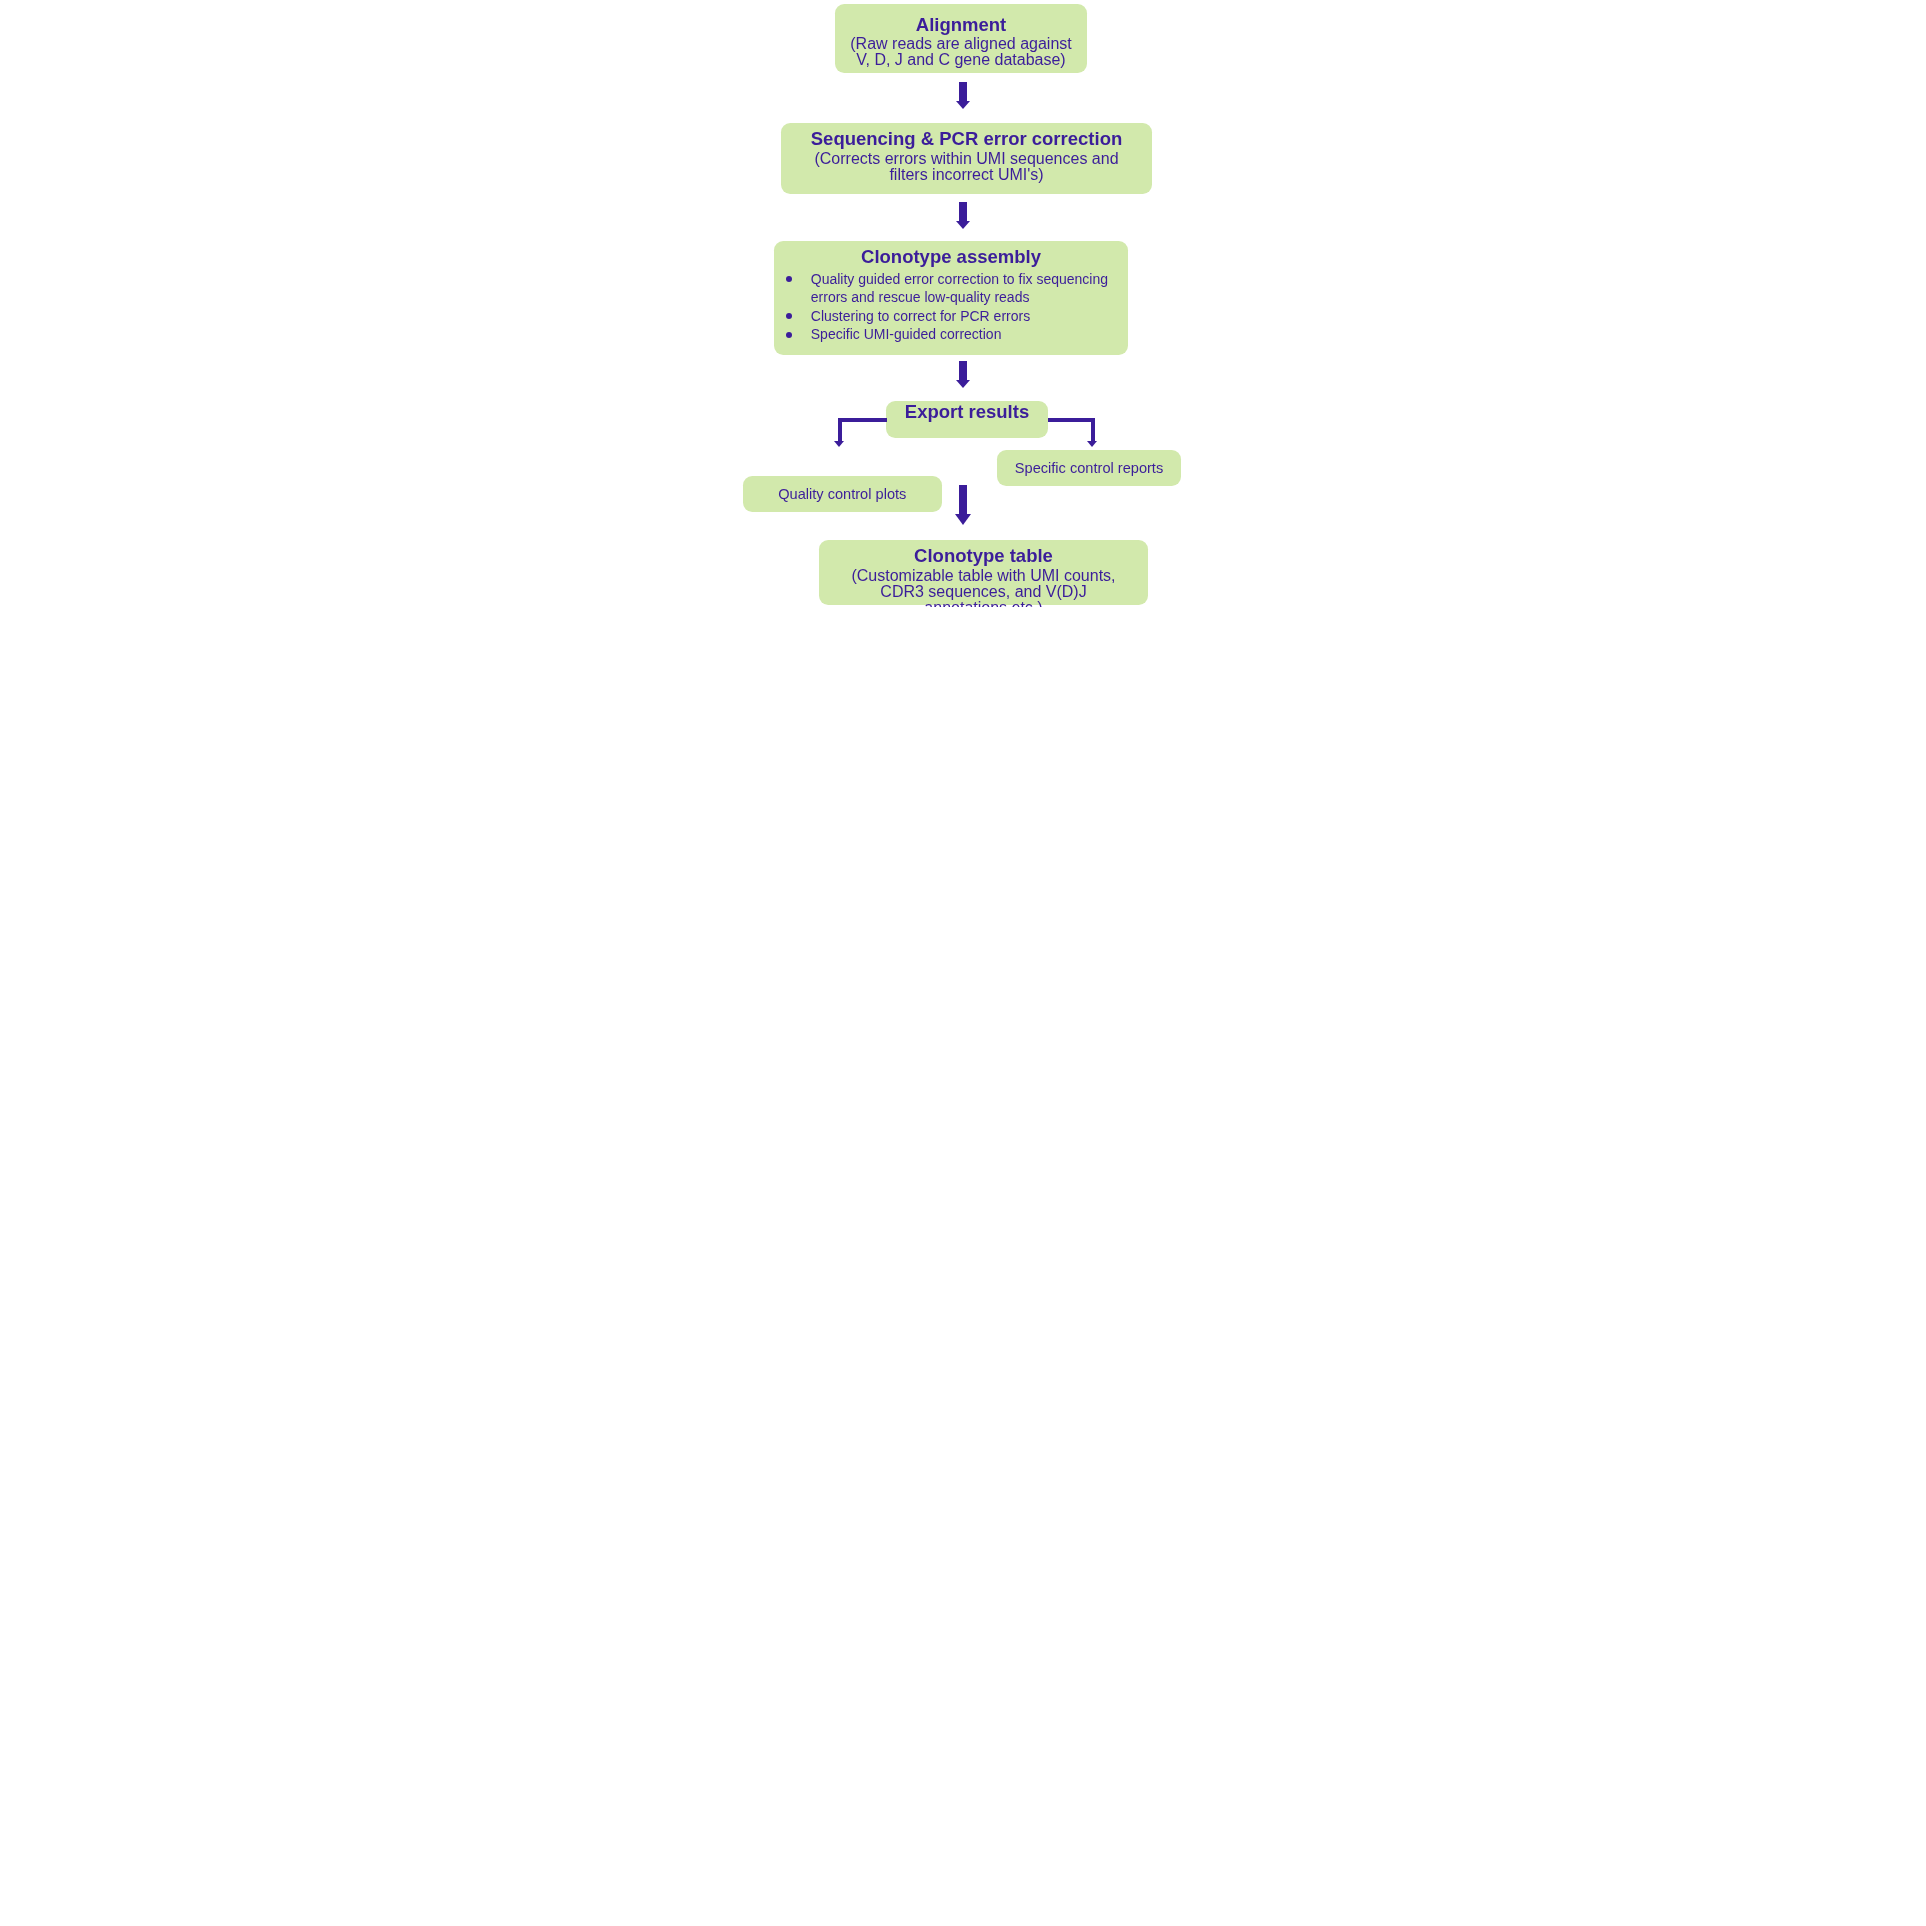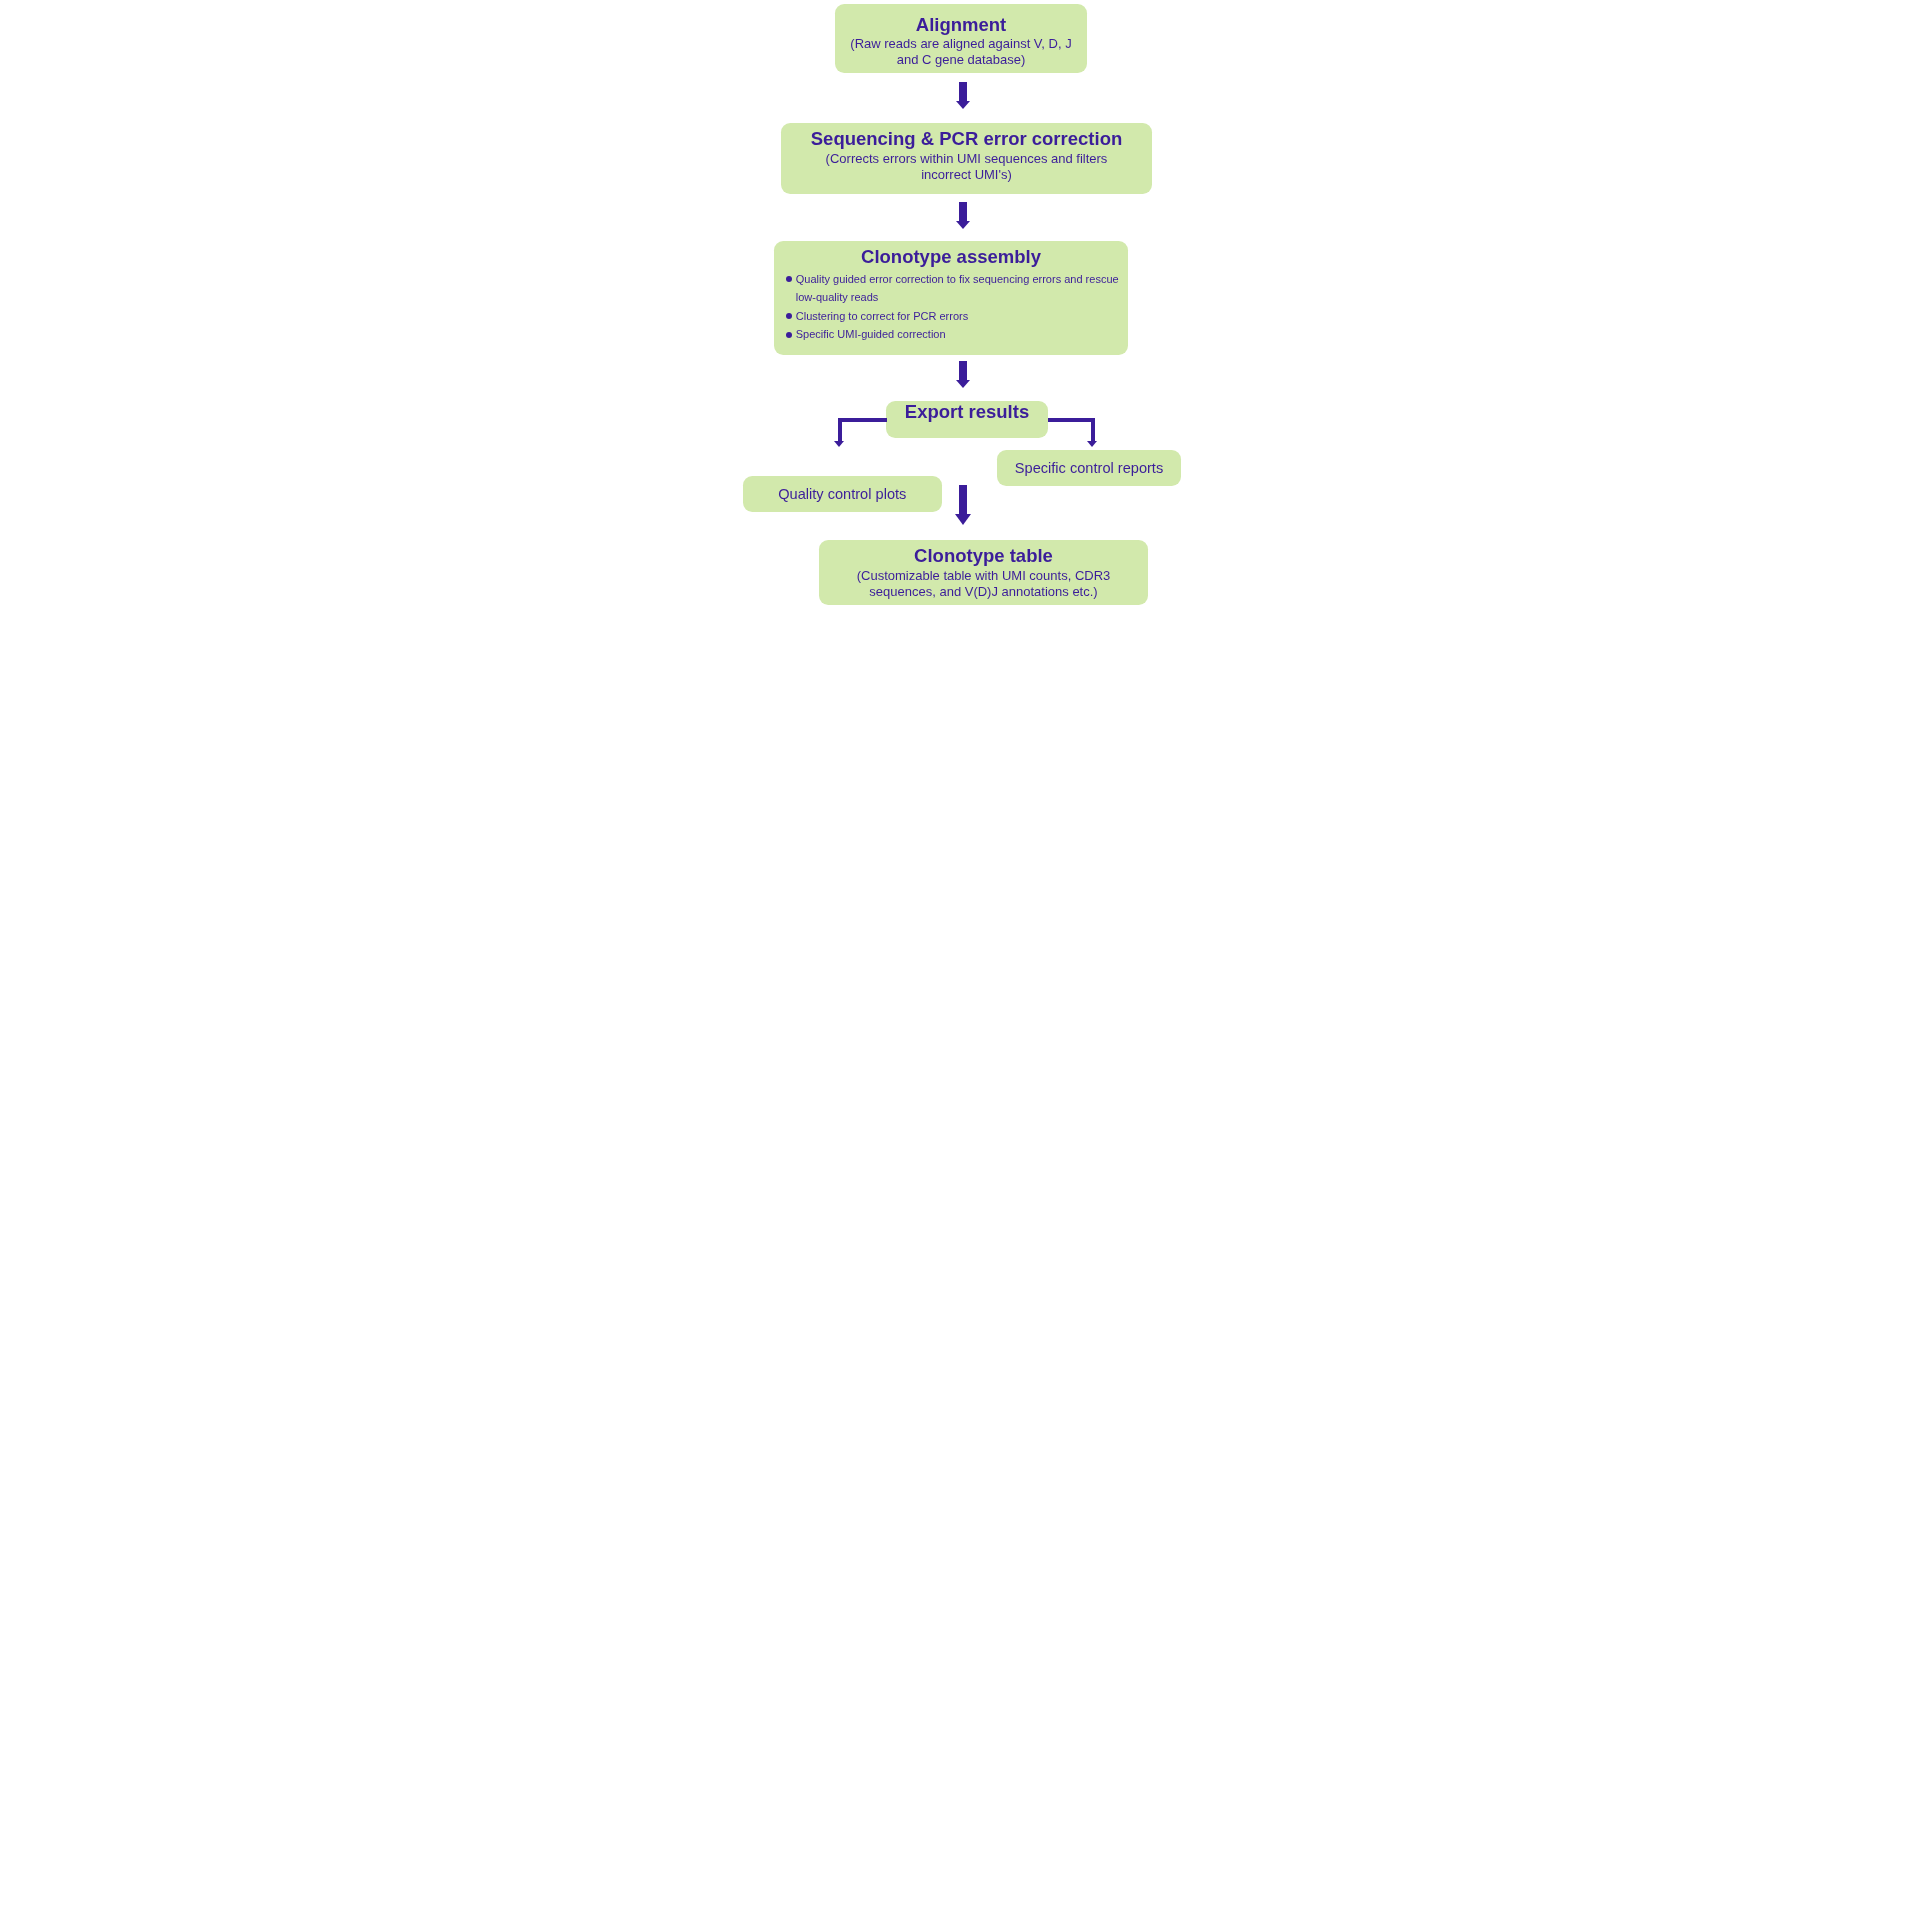--- a/index.html
+++ b/index.html
@@ -24,21 +24,21 @@
     border-radius:9.2px;
     text-align:center;
     box-sizing:border-box;
   }
   .node-title{
     font-weight:bold;
     font-size:18.5px;
     line-height:1.15;
   }
   .node-sub{
-    font-size:13px;
+    font-size:16px;
     line-height:16px;
     margin:1.2px auto 0;
   }
   
   #n-alignment{left:98px;top:3.9px;width:252px;height:69px;padding-top:10px;}
   #n-alignment .node-sub{max-width:231px;}
   #n-sequencing{left:44px;top:123px;width:371px;height:71px;padding-top:5.4px;}
   #n-sequencing .node-sub{max-width:331px;}
   #n-assembly{left:37px;top:241px;width:354px;height:114px;padding-top:4.6px;}
   #n-export{left:149px;top:401px;width:162px;height:37px;display:flex;align-items:flex-start;justify-content:center;}
@@ -50,22 +50,22 @@
 
   
   .bullets{
     list-style:none;
     margin:3.1px 0 0;
     padding:0 0 0 11.6px;
     text-align:left;
   }
   .bullets li{
     display:flex;
-    gap:4px;
-    font-size:11px;
+    gap:19px;
+    font-size:14px;
     line-height:18.5px;
   }
   .bullets .dot{
     flex:none;
     width:6.2px;
     height:6.2px;
     border-radius:50%;
     background:var(--accent);
     margin-top:6.2px;
   }

